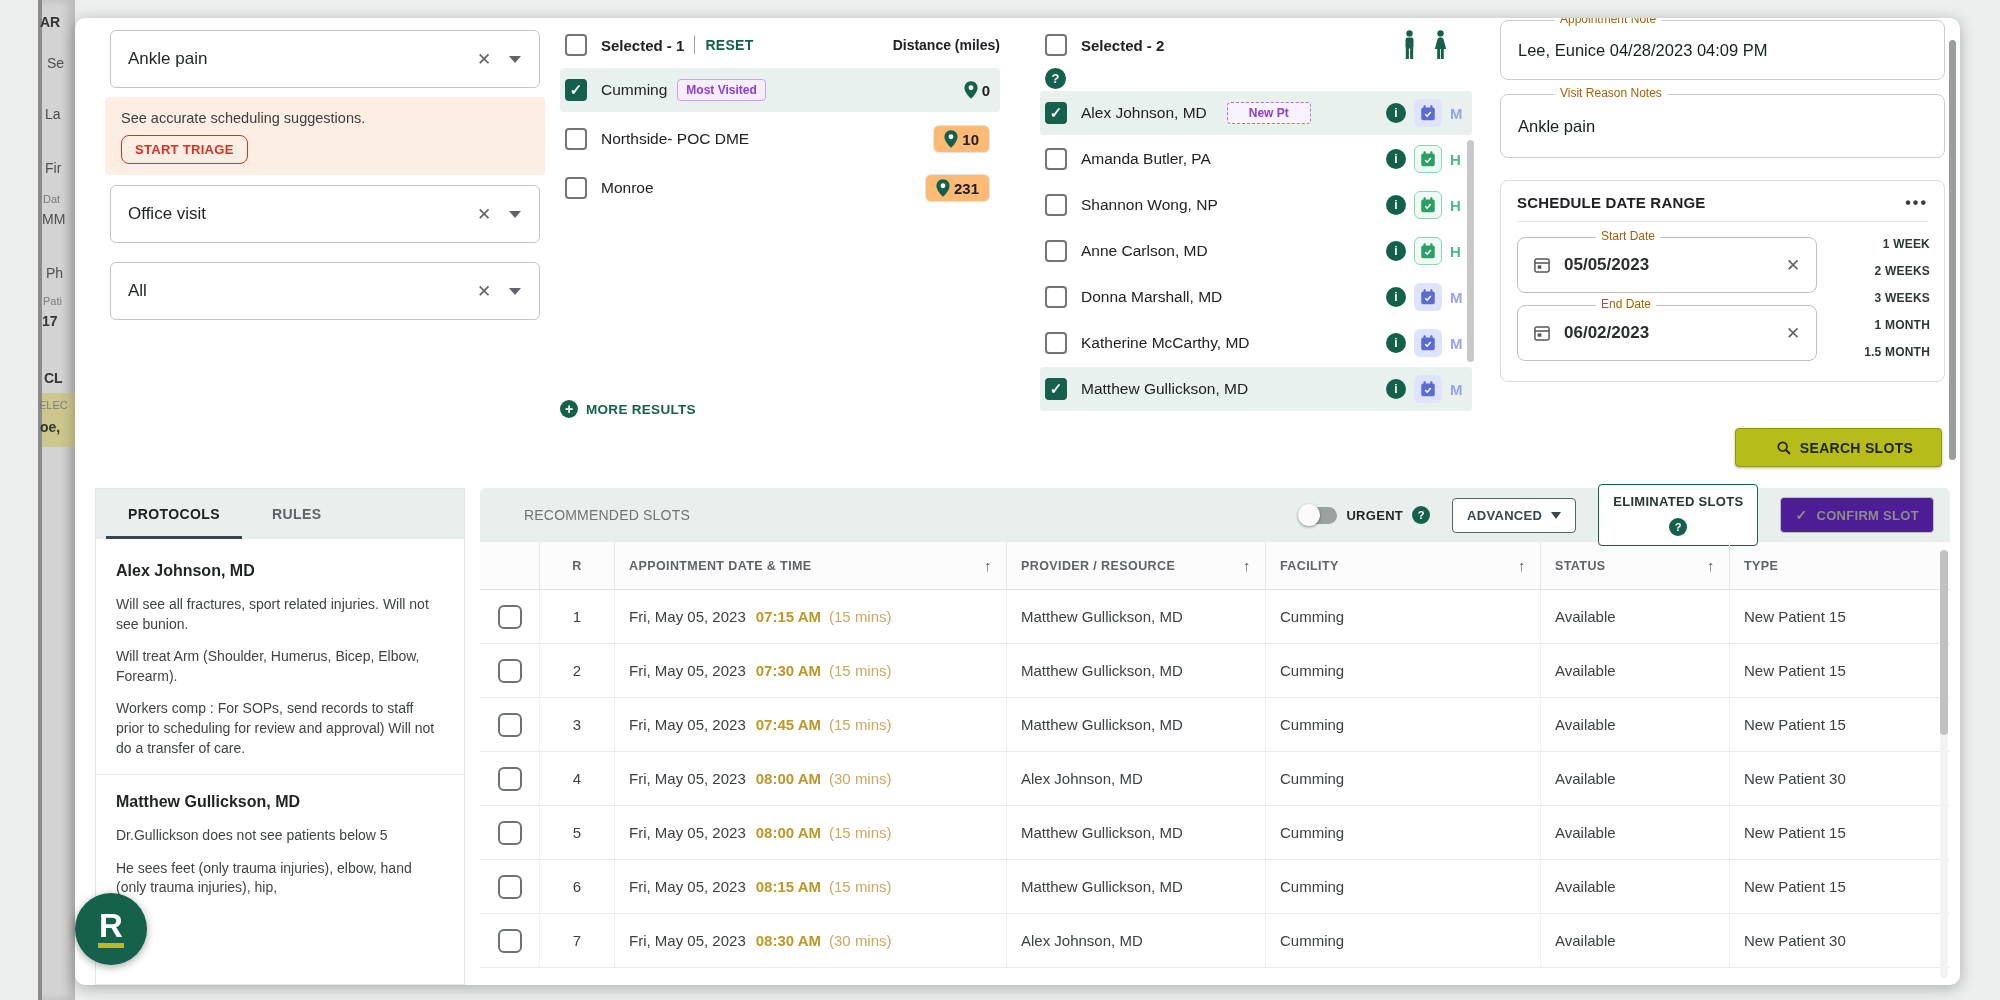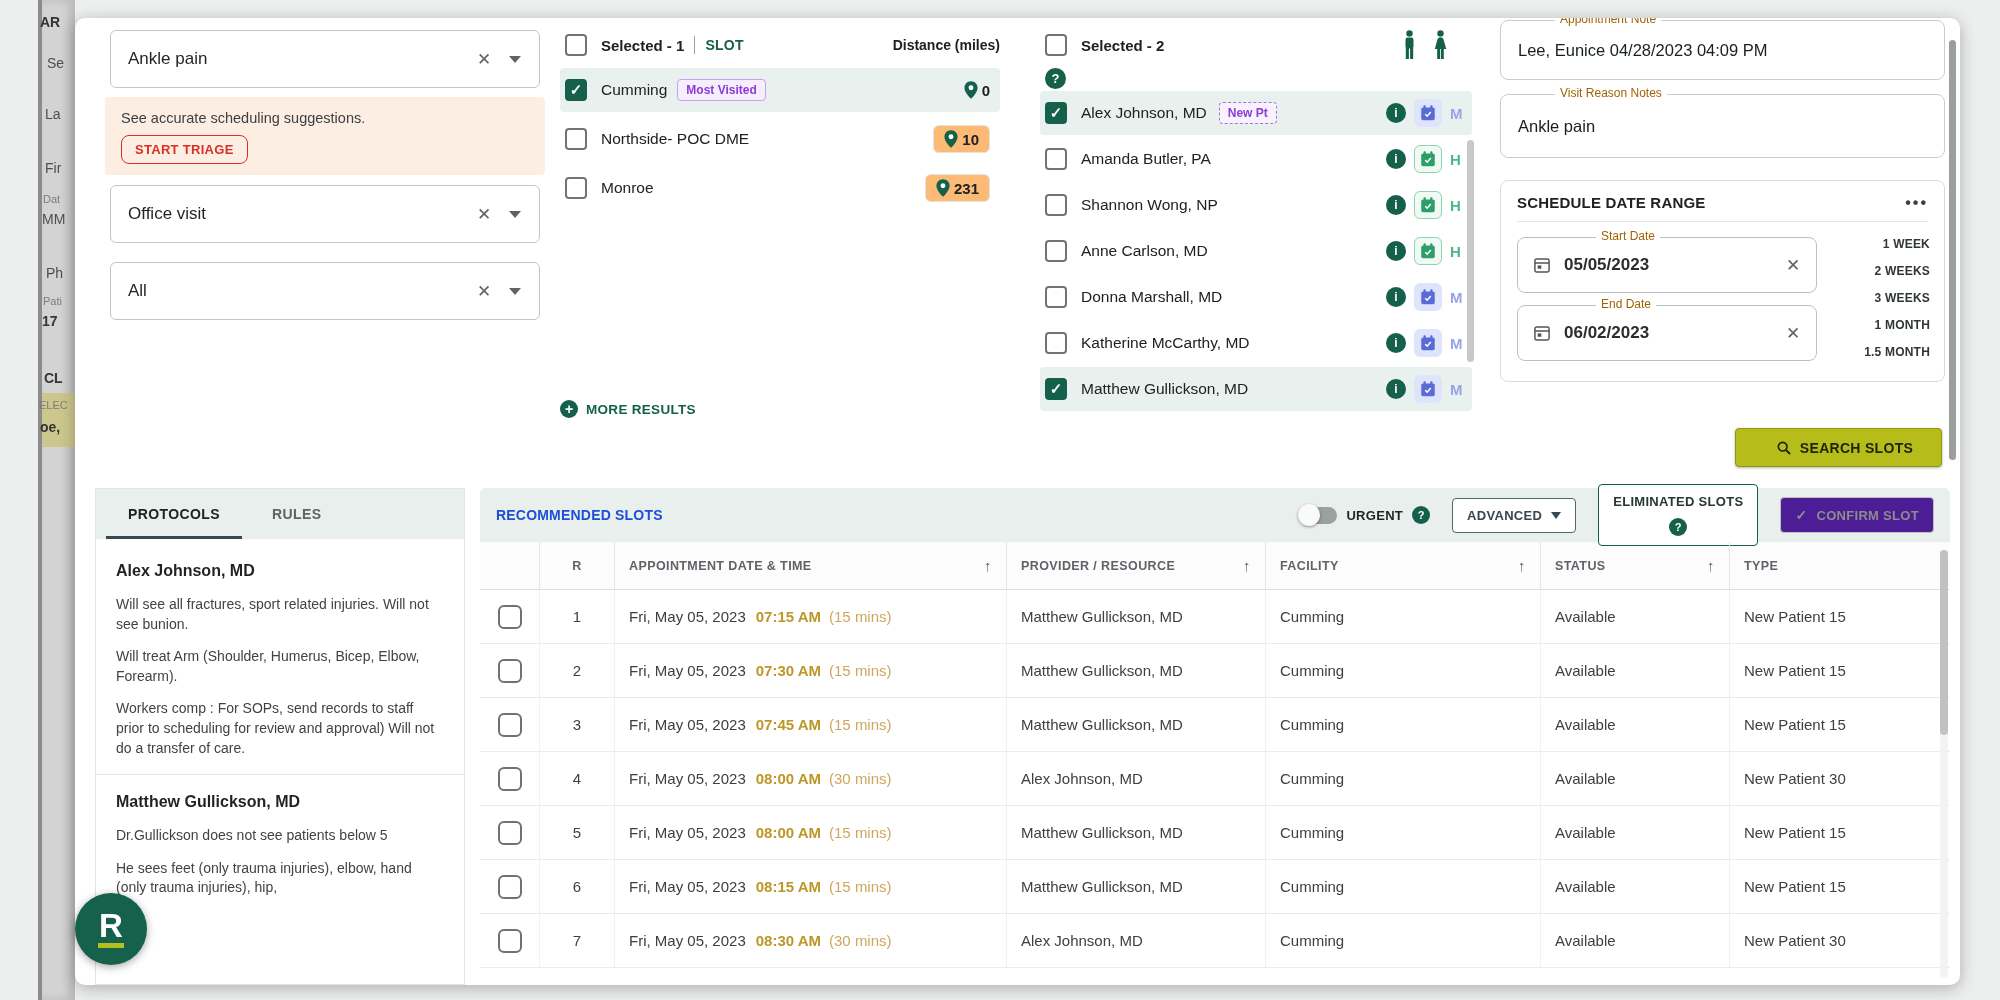--- a/index.html
+++ b/index.html
@@ -66,22 +66,22 @@
   
   .prov-panel { position: absolute; left: 965px; top: 12px; width: 432px; }
   .persons { margin-left: auto; display: flex; gap: 16px; align-items: flex-end; padding-right: 24px; }
   .help-q { width: 21px; height: 21px; border-radius: 50%; background: #15604b; color: #fff; margin: 3px 0 2px 5px;
     display: flex; align-items: center; justify-content: center; font-size: 13px; font-weight: bold; cursor: pointer; }
   .help-q::after { content: "?"; }
   .prov-row { display: flex; align-items: center; height: 44px; margin-bottom: 2px; border-radius: 4px;
     padding: 0 8px 0 5px; cursor: pointer; }
   .prov-row.sel { background: #e9f1ee; }
   .prov-name { margin-left: 14px; font-size: 15.5px; color: #202124; }
-  .badge-newpt { margin-left: 12px; font-size: 12px; font-weight: bold; color: #8b3dd6; background: #f8f2fe;
-    border: 1px dashed #a96fe0; border-radius: 4px; padding: 3px 8px; }
+  .badge-newpt { margin-left: 20px; font-size: 12px; font-weight: bold; color: #8b3dd6; background: #f8f2fe;
+    border: 1px dashed #a96fe0; border-radius: 4px; padding: 3px 21px; }
   .prov-right { margin-left: auto; display: flex; align-items: center; gap: 8px; }
   .info-i { width: 20px; height: 20px; border-radius: 50%; background: #15604b; color: #fff;
     display: flex; align-items: center; justify-content: center; font-size: 12px; font-weight: bold; cursor: pointer; }
   .info-i::after { content: "i"; }
   .cal-badge { width: 28px; height: 28px; border-radius: 6px; display: flex; align-items: center;
     justify-content: center; }
   .cal-badge.blue { background: #dee4fb; color: #5b6bd5; }
   .cal-badge.green { background: #f0faf5; border: 1.5px solid #8fd4b2; color: #2e9e68; }
   .cal-letter { font-size: 15px; font-weight: bold; width: 14px; }
   .cal-letter.blue { color: #97a4ea; }
@@ -128,21 +128,21 @@
     background: #37474f; }
   .proto-content { padding: 17px 20px 0; }
   .proto-title { font-size: 16px; font-weight: bold; color: #1f2321; margin: 6px 0 15px; }
   .proto-content p { font-size: 14px; color: #3f4442; line-height: 1.4; margin-bottom: 13px; }
   .proto-divider { border-top: 1px solid #e4e6e5; margin: 16px -20px 18px; }
 
   
   .slots-panel { position: absolute; left: 405px; top: 470px; width: 1470px; height: 497px; background: #fff; }
   .slots-bar { height: 54px; background: #e8efec; border-radius: 6px 6px 0 0; display: flex; align-items: center;
     padding: 0 16px; gap: 22px; }
-  .slots-title { font-size: 14px; font-weight: bold; color: #1d4ed8; letter-spacing: .2px; flex: 1; }
+  .slots-title { font-size: 14px; font-weight: normal; color: #737373; letter-spacing: .2px; flex: 1; margin-left: 28px; }
   .toggle-wrap { display: flex; align-items: center; gap: 9px; }
   .toggle { position: relative; width: 36px; height: 17px; background: #9aa19e; border-radius: 9px;
     cursor: pointer; }
   .toggle .knob { position: absolute; left: -3px; top: -3px; width: 22px; height: 22px; border-radius: 50%;
     background: #fafafa; box-shadow: 0 1px 3px rgba(0,0,0,.4); }
   .urgent-lbl { font-size: 13px; font-weight: bold; color: #1f2321; letter-spacing: .3px; }
   .q-sm { width: 18px; height: 18px; border-radius: 50%; background: #15604b; color: #fff; display: flex;
     align-items: center; justify-content: center; font-size: 11px; font-weight: bold; cursor: pointer; }
   .q-sm::after { content: "?"; }
   .btn { display: flex; align-items: center; gap: 9px; border-radius: 4px; font-size: 13px; font-weight: bold;
@@ -228,21 +228,21 @@
       <span class="val">All</span>
       <span class="icon-x"></span>
       <span class="chev"></span>
     </div>
 
     <div class="loc-panel">
       <div class="list-head">
         <span class="cb"></span>
         <span class="hlabel">Selected  - 1</span>
         <span class="pipe"></span>
-        <span class="reset">SLOT</span>
+        <span class="reset">RESET</span>
         <span class="dist-head">Distance (miles)</span>
       </div>
       <div class="loc-row sel">
         <span class="cb on"></span>
         <span class="loc-name">Cumming</span>
         <span class="badge-mv">Most Visited</span>
         <span class="dist">
           <svg width="14" height="18" viewBox="0 0 16 20">
               <path d="M8 0C3.6 0 .5 3.3.5 7.6.5 13 8 20 8 20s7.5-7 7.5-12.4C15.5 3.3 12.4 0 8 0z" fill="#15604b"></path>
               <circle cx="8" cy="7.4" r="2.8" fill="#fff"></circle>

